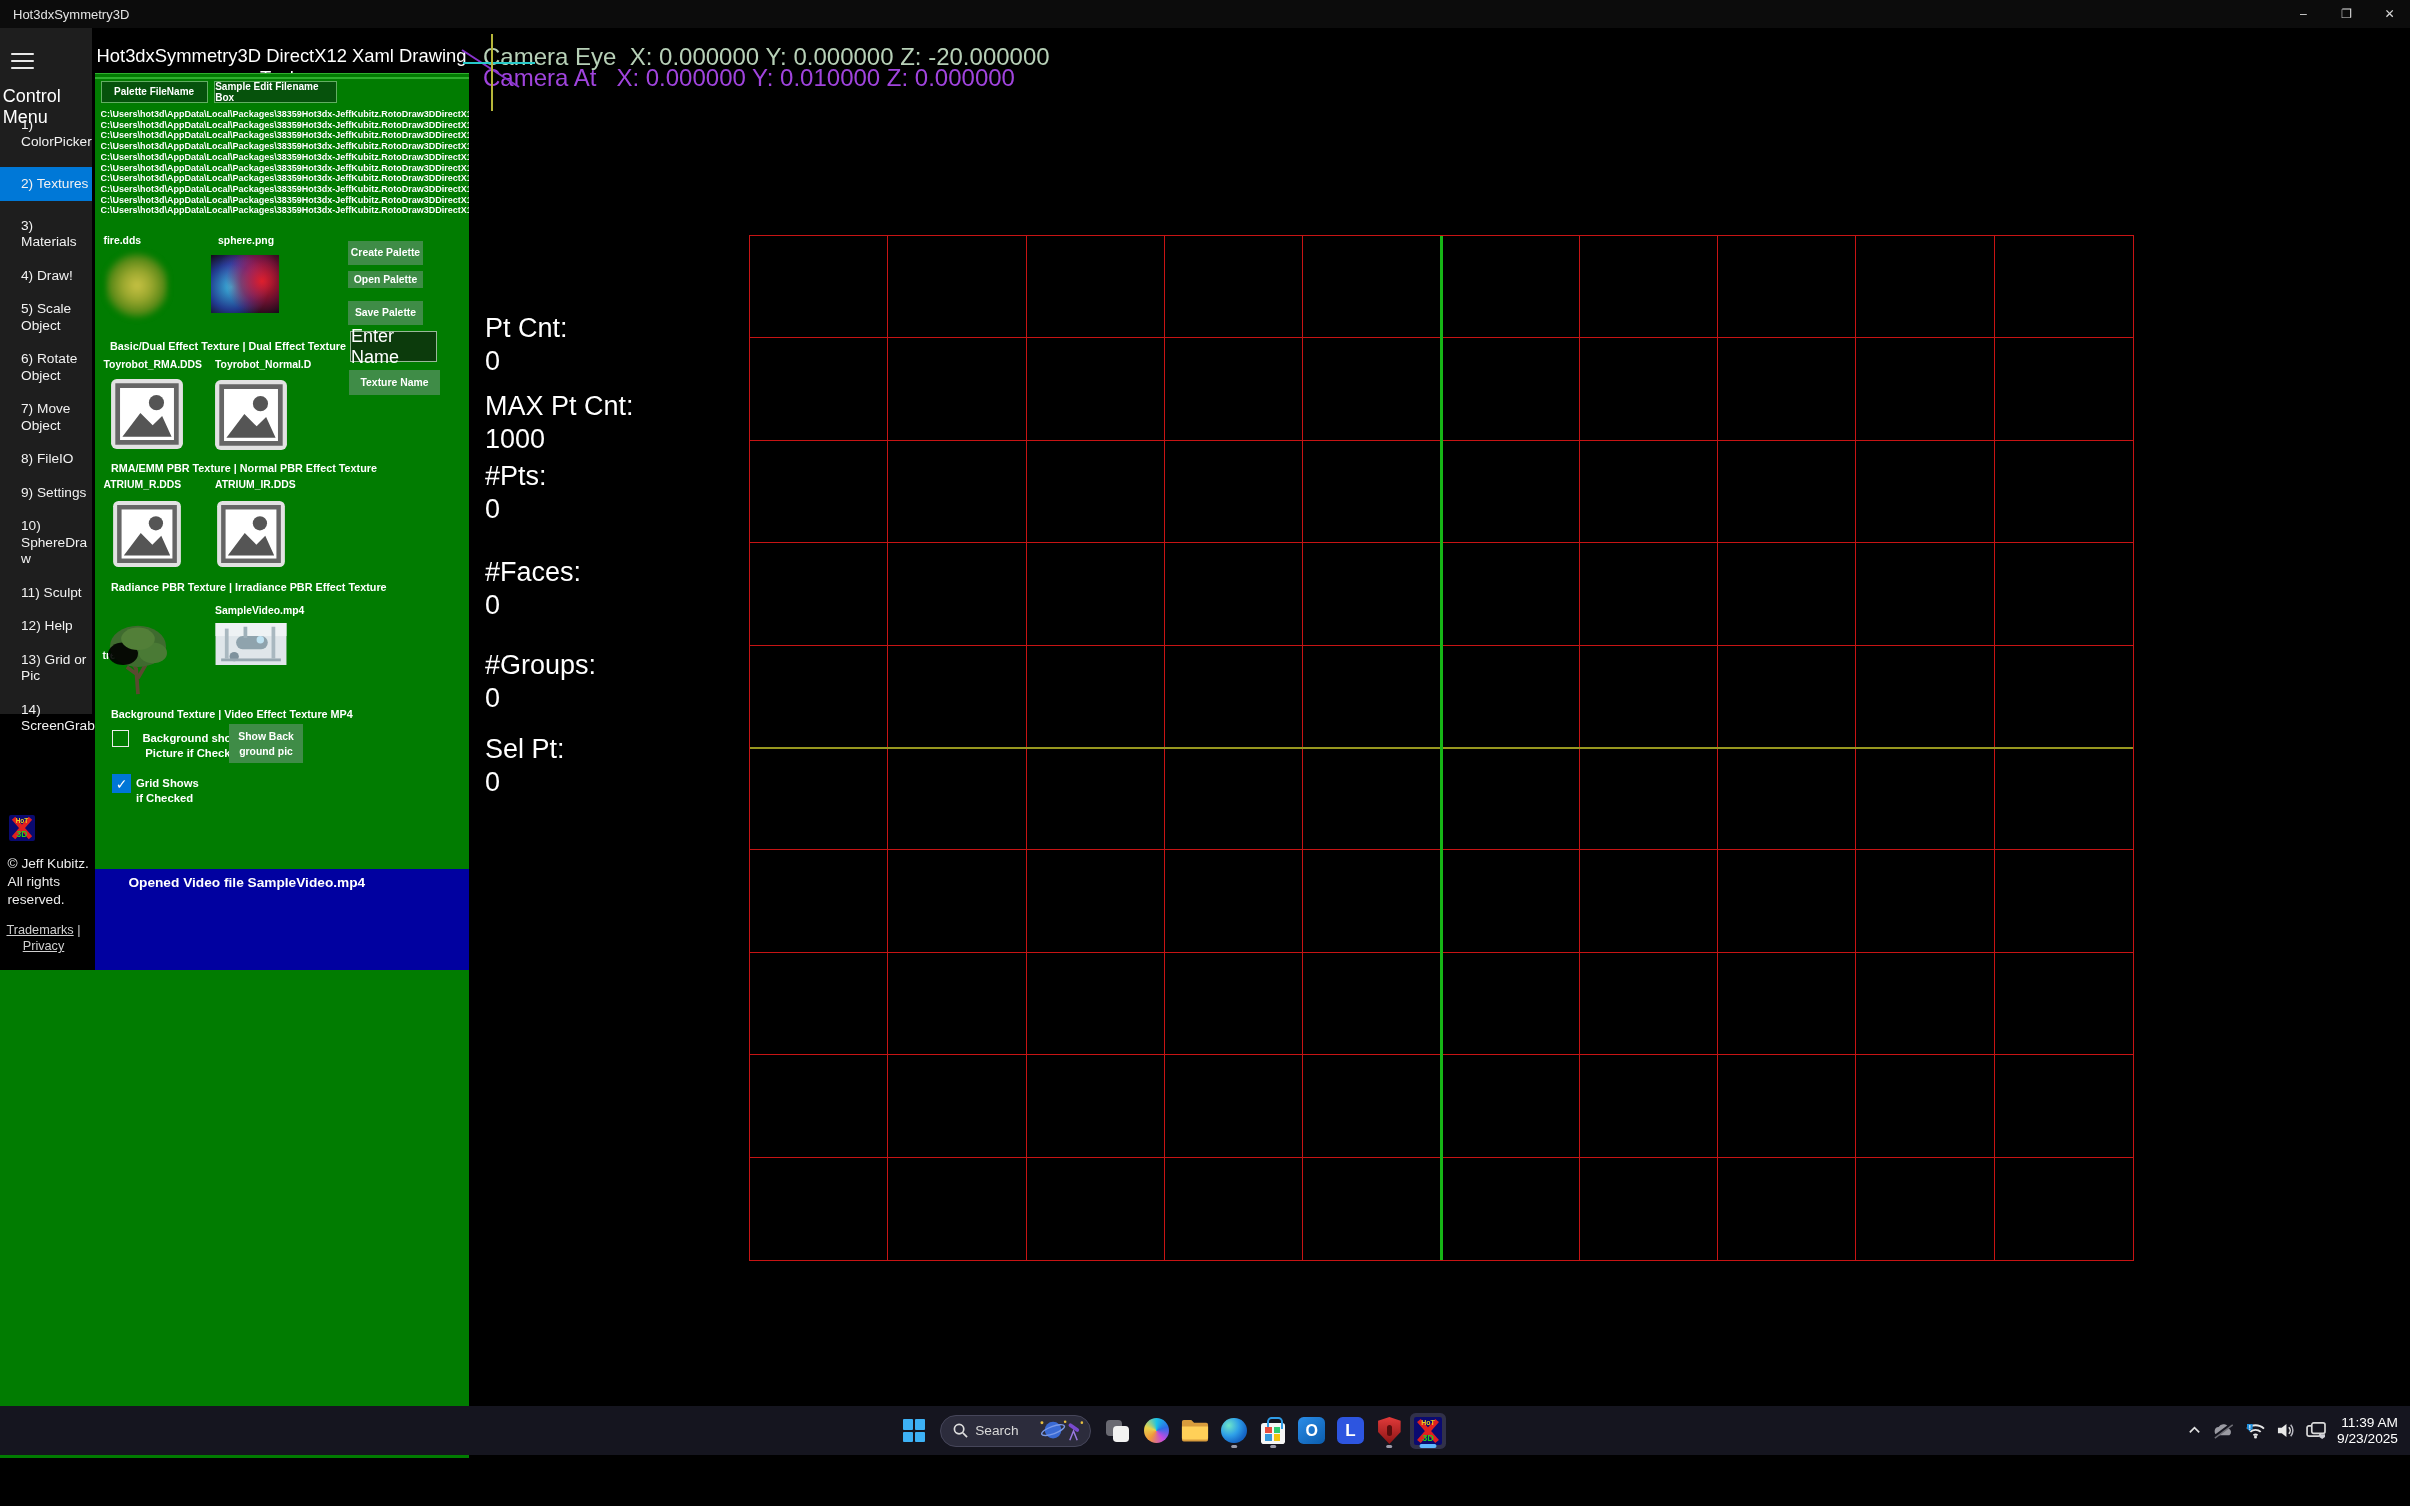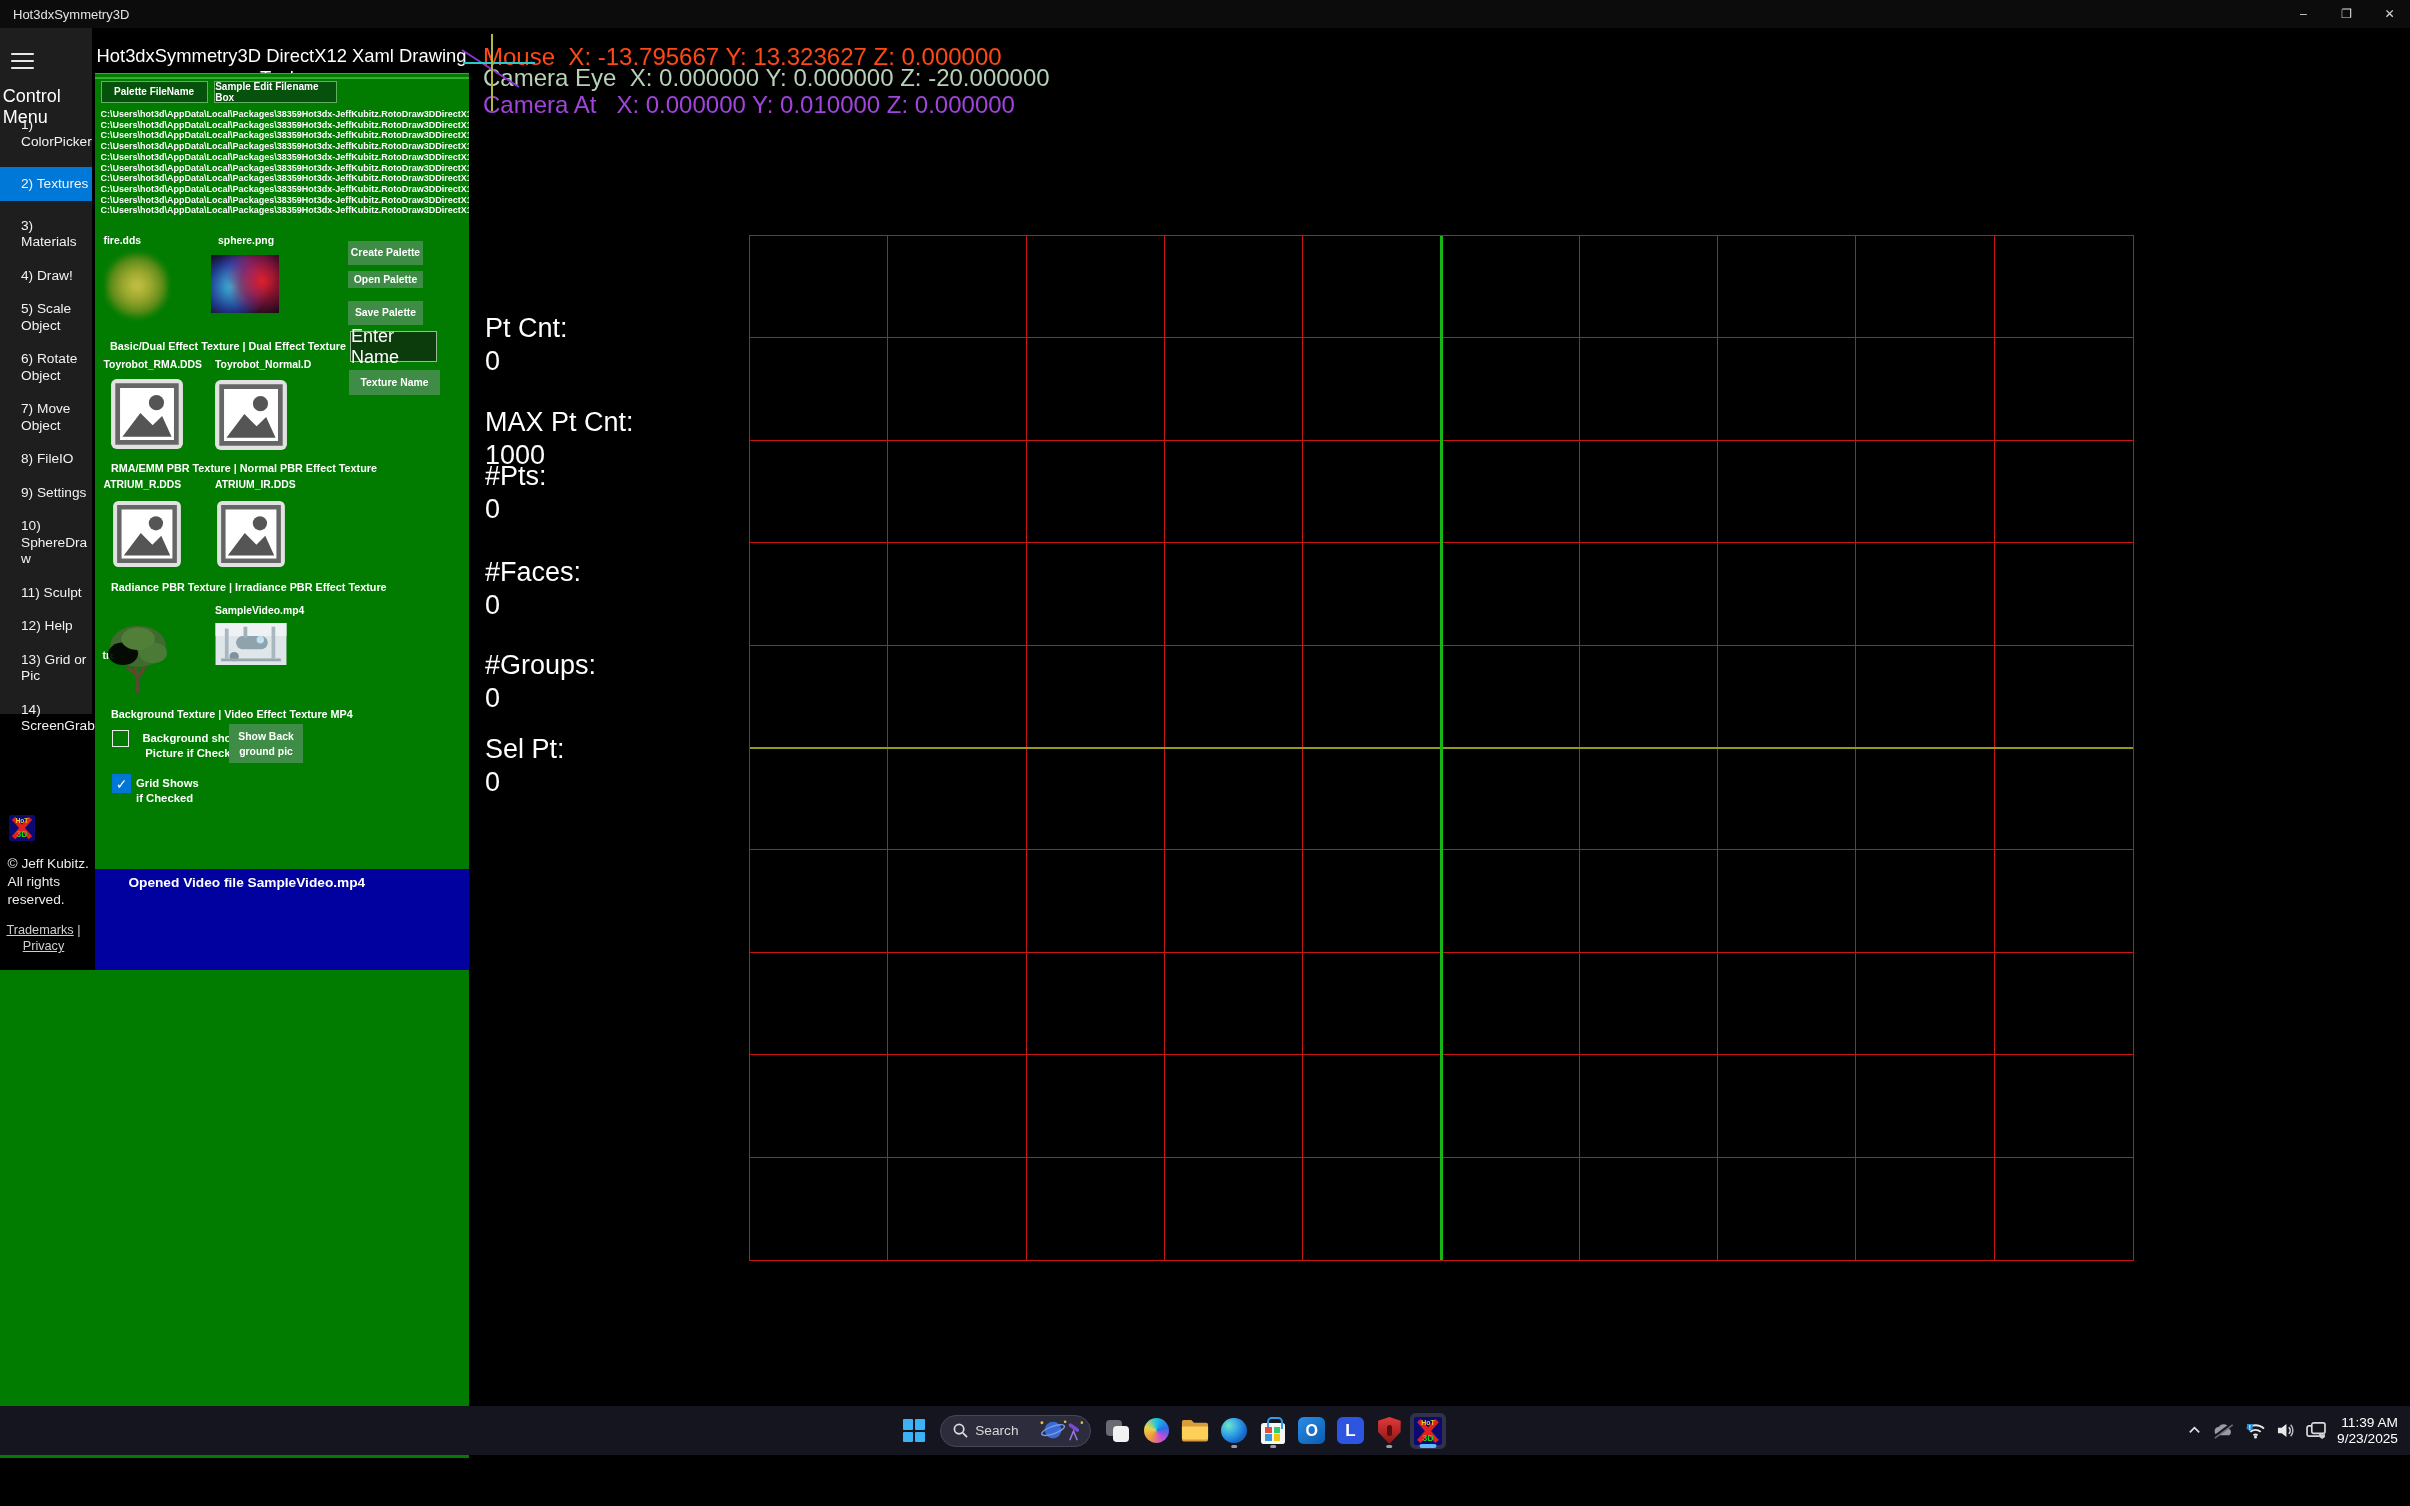--- a/index.html
+++ b/index.html
@@ -75,21 +75,21 @@
   #canvas { position:absolute; left:469px; top:28px; width:1942px; height:1429px; background:#000; }
   .ov-line { position:absolute; left:14px; font-size:24px; white-space:pre; }
   .ov-line:nth-of-type(1){ top:15px; } .ov-line:nth-of-type(2){ top:36px; }
   .ov-line:nth-of-type(3){ top:63px; } .ov-line:nth-of-type(4){ top:90px; }
   .xhair-y { position:absolute; left:21.7px; top:5.6px; width:1.9px; height:77px; background:#b6b63a; }
   .xhair-c { position:absolute; left:-5.6px; top:34px; width:72px; height:1.9px; background:#28caca; }
   .xhair-p { position:absolute; left:-7.5px; top:21px; width:68px; height:1.9px; background:#8a35cf;
     transform:rotate(33deg); transform-origin:left center; }
   .stats { position:absolute; left:16px; top:0; width:301px; height:100%; }
   .stat { position:absolute; color:#fff; font-size:27px; font-weight:300; line-height:33px; }
-  .stat:nth-child(1){ top:284px; } .stat:nth-child(2){ top:378px; }
+  .stat:nth-child(1){ top:284px; } .stat:nth-child(2){ top:362px; }
   .stat:nth-child(3){ top:432px; } .stat:nth-child(4){ top:528px; }
   .stat:nth-child(5){ top:621px; } .stat:nth-child(6){ top:705px; }
   .grid-wrap { position:absolute; left:280px; top:207px; width:1385px; height:1026px;
     border:1.9px solid var(--gl,#c71414); }
   .grid-cells { position:absolute; inset:0; display:grid; }
   .gcell { border-right:1.4px solid var(--gl,#c71414); border-bottom:1.4px solid var(--gl,#c71414); }
   .gcell:nth-child(10n){ border-right:none; }
   .gcell:nth-child(n+91){ border-bottom:none; }
   .center-v { position:absolute; left:calc(50% - 1.2px); top:0; bottom:0; width:2.4px;
     background:var(--gv,#16b616); }
@@ -292,21 +292,20 @@
 if Checked</div>
 
   <div class="status-box">
     <div>Opened Video file SampleVideo.mp4</div>
   </div>
 </div>
 
 <div id="lower-green"></div>
 
 <div id="canvas">
-  <div class="ov-line" style="color: rgb(255, 72, 22);">Mouse  X: -13.795667 Y: 13.323627 Z: 0.000000</div>
     <div class="ov-line" style="color: rgb(183, 208, 183);">Camera Eye  X: 0.000000 Y: 0.000000 Z: -20.000000</div>
     <div class="ov-line" style="color: rgb(160, 68, 221);">Camera At   X: 0.000000 Y: 0.010000 Z: 0.000000</div>
   <div class="xhair-p"></div>
   <div class="xhair-c"></div>
   <div class="xhair-y"></div>
 
   <div class="stats">
     <div class="stat">
       <div>Pt Cnt:</div>
       <div>0</div>

